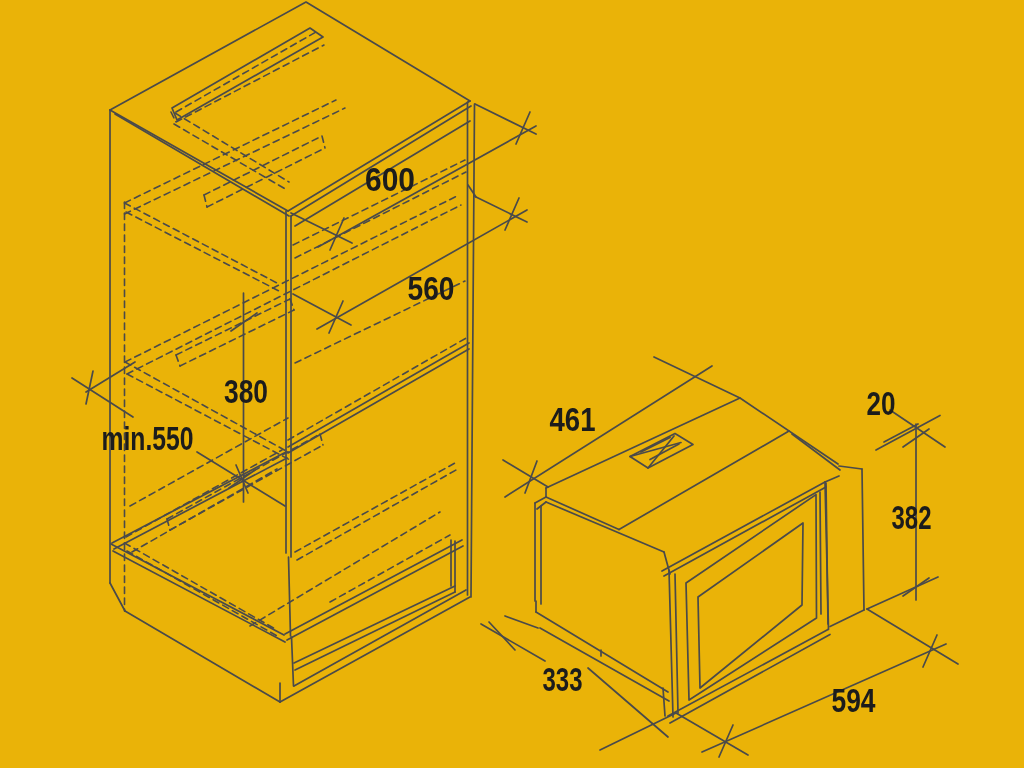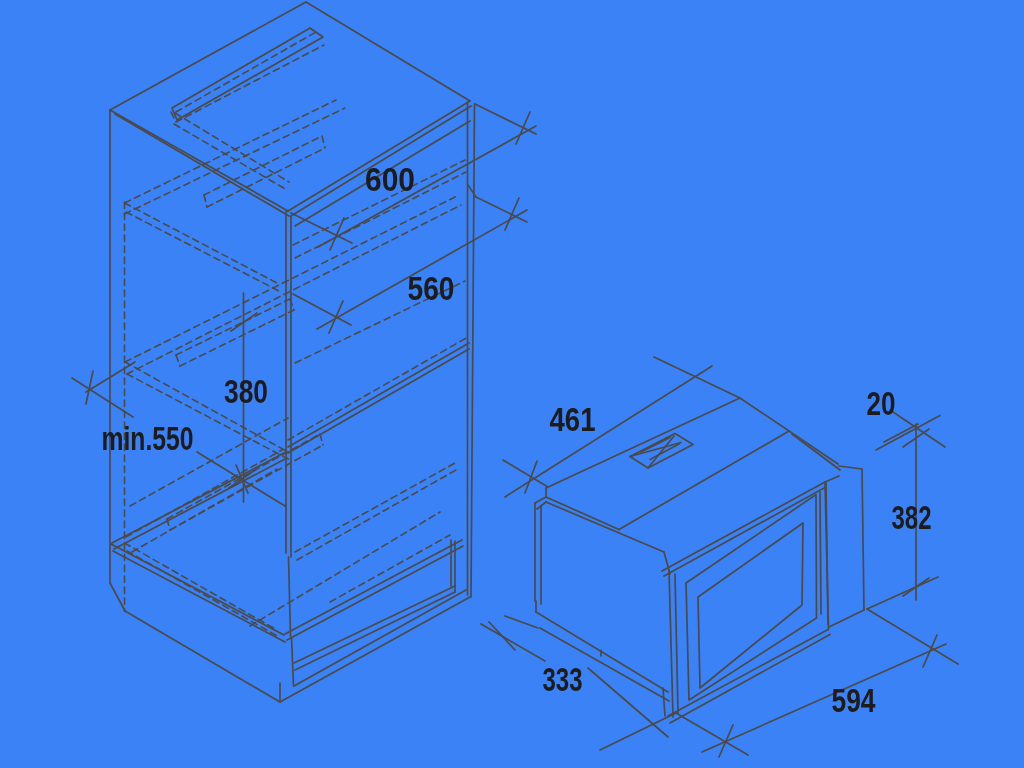--- a/index.html
+++ b/index.html
@@ -1,16 +1,16 @@
 <!DOCTYPE html>
 <html><head>
 <meta charset="utf-8">
 <style>
   html,body{margin:0;padding:0;background:#ffffff;}
-  .wrap{width:1024px;height:768px;position:relative;background:#3b82f6;overflow:hidden;}
+  .wrap{width:1024px;height:768px;position:relative;background:#eab308;overflow:hidden;}
   svg{position:absolute;left:0;top:0;}
   text{font-family:"Liberation Sans",sans-serif;font-weight:bold;fill:#1c1c1c;}
 </style>
 </head>
 <body>
 <div class="wrap">
 <svg width="1024" height="768" viewBox="0 0 1024 768">
   <g fill="none" stroke="#4a4a4a" stroke-width="1.7" stroke-linecap="round" stroke-linejoin="round">
 
     <path d="M110,110 L306,2 L470,101"></path>

